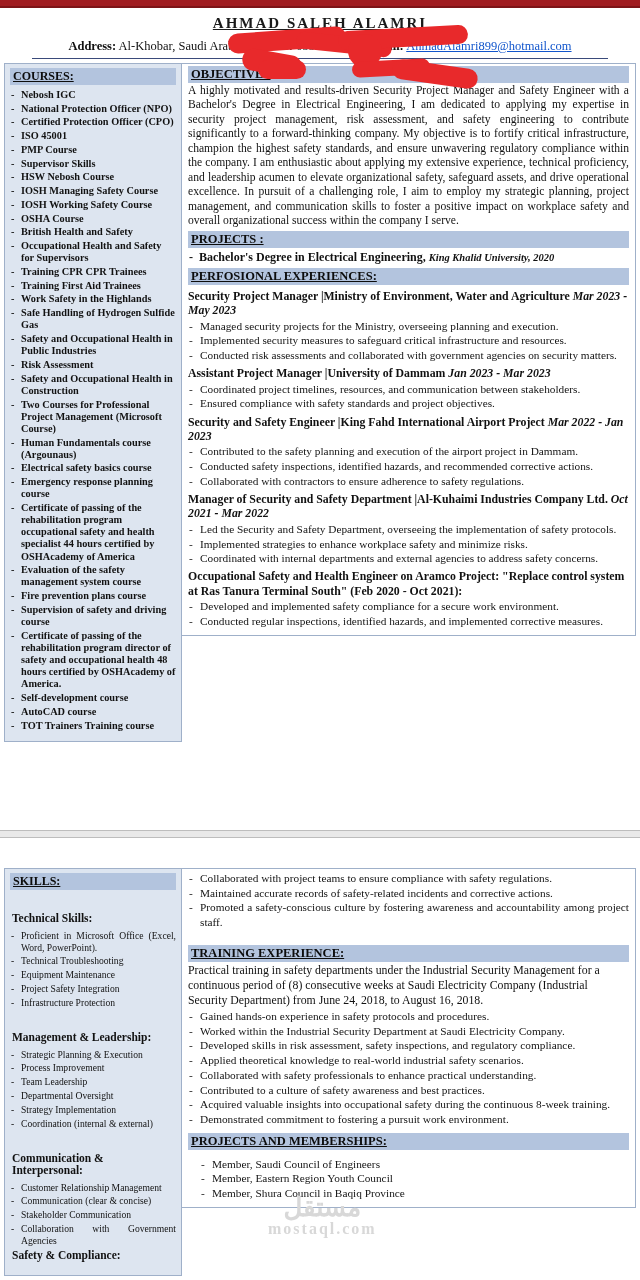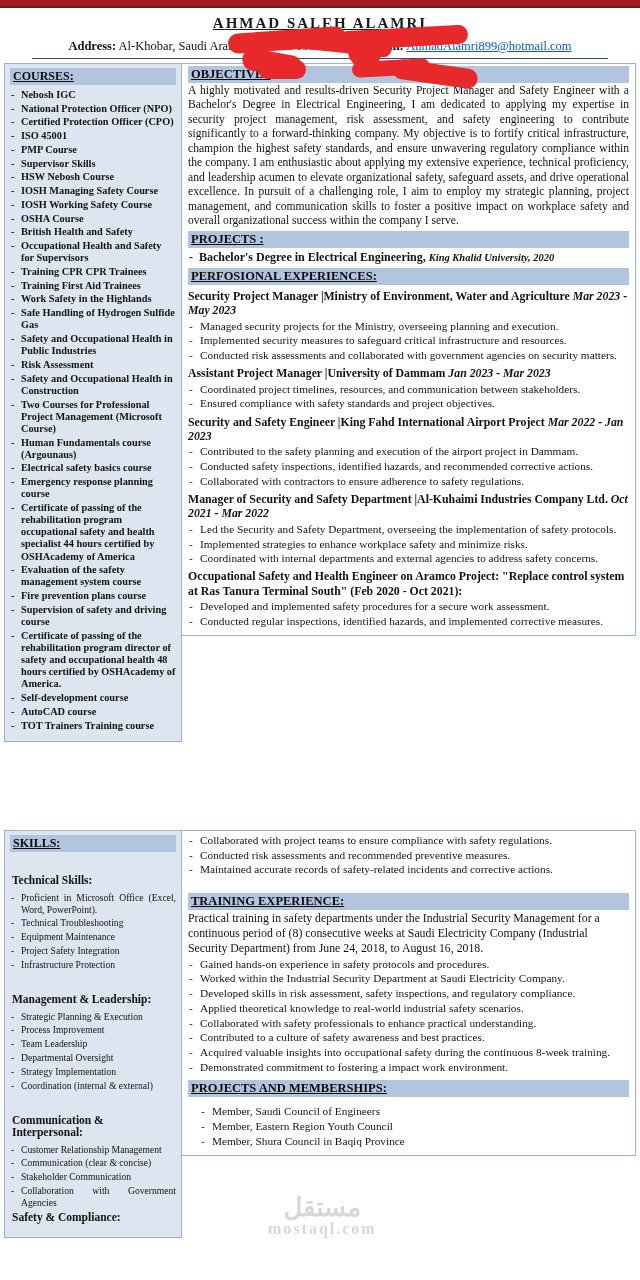--- a/index.html
+++ b/index.html
@@ -19,21 +19,21 @@
     background:#a01c20;
   }
   .top-rule::after{
     content:""; position:absolute; left:0; top:6px; width:640px; height:2px;
     background:#7d1417;
   }
 
   
   .page{ position:absolute; left:0; width:640px; background:#fff; }
   #page1{ top:8px; height:919px; }
-  #page2{ top:826px; height:358px; }
+  #page2{ top:864px; height:358px; }
 
   .gap{
     position:absolute; left:0; top:830px; width:640px; height:8px;
     background:#e9e9e9;
     border-top:1px solid #bdbdbd;
     border-bottom:1px solid #bdbdbd;
   }
 
   
   .hdr{ padding:6px 18px 0 18px; text-align:center; position:relative; }
@@ -263,21 +263,21 @@
             <li>Collaborated with contractors to ensure adherence to safety regulations.</li>
           </ul>
           <div class="job-title"><span>Manager of Security and Safety Department |Al-Kuhaimi Industries Company Ltd. </span><i>Oct 2021 - Mar 2022</i></div>
           <ul class="bullets">
             <li>Led the Security and Safety Department, overseeing the implementation of safety protocols.</li>
             <li>Implemented strategies to enhance workplace safety and minimize risks.</li>
             <li>Coordinated with internal departments and external agencies to address safety concerns.</li>
           </ul>
           <div class="job-title"><span> Occupational Safety and Health Engineer on Aramco Project: "Replace control system at Ras Tanura Terminal South"  (Feb 2020 - Oct 2021):</span></div>
           <ul class="bullets">
-            <li>Developed and implemented safety procedures for a secure work assessment.</li>
+            <li>Developed and implemented safety compliance for a secure work environment.</li>
             <li>Conducted regular inspections, identified hazards, and implemented corrective measures.</li>
           </ul>
         </div>
     </div>
   </div>
 </div>
 
 <div class="gap"></div>
 
 <div class="page" id="page2">
@@ -313,39 +313,39 @@
           <li class="just">Stakeholder Communication</li>
           <li class="just">Collaboration with Government Agencies</li>
         </ul>
 
       <div class="sub-title" style="margin-top:2px;">Safety &amp; Compliance:</div>
     </div>
 
     <div class="right">
       <ul class="bullets" id="aramco-cont">
           <li>Collaborated with project teams to ensure compliance with safety regulations.</li>
-          <li>Conducted risk assessments and recommended preventive measures.</li>
           <li>Maintained accurate records of safety-related incidents and corrective actions.</li>
+          <li>Promoted a safety-conscious culture by fostering awareness and accountability among project staff.</li>
         </ul>
 
       <div class="spacer-md"></div>
 
       <div class="band">
         <span>TRAINING EXPERIENCE:</span>
       </div>
       <div class="train-lead">Practical training in safety departments under the Industrial Security Management for a continuous period of (8) consecutive weeks at Saudi Electricity Company (Industrial Security Department) from June 24, 2018, to August 16, 2018.</div>
       <ul class="bullets" id="training-list">
           <li>Gained hands-on experience in safety protocols and procedures.</li>
           <li>Worked within the Industrial Security Department at Saudi Electricity Company.</li>
           <li>Developed skills in risk assessment, safety inspections, and regulatory compliance.</li>
           <li>Applied theoretical knowledge to real-world industrial safety scenarios.</li>
           <li>Collaborated with safety professionals to enhance practical understanding.</li>
           <li>Contributed to a culture of safety awareness and best practices.</li>
           <li>Acquired valuable insights into occupational safety during the continuous 8-week training.</li>
-          <li>Demonstrated commitment to fostering a impact work environment.</li>
+          <li>Demonstrated commitment to fostering a pursuit work environment.</li>
         </ul>
 
       <div class="spacer-sm"></div>
 
       <div class="band">
         <span>PROJECTS AND MEMBERSHIPS:</span>
       </div>
       <div class="spacer-sm"></div>
       <ul class="bullets" id="projects-list" style="padding-left:12px;">
           <li>Member, Saudi Council of Engineers</li>

